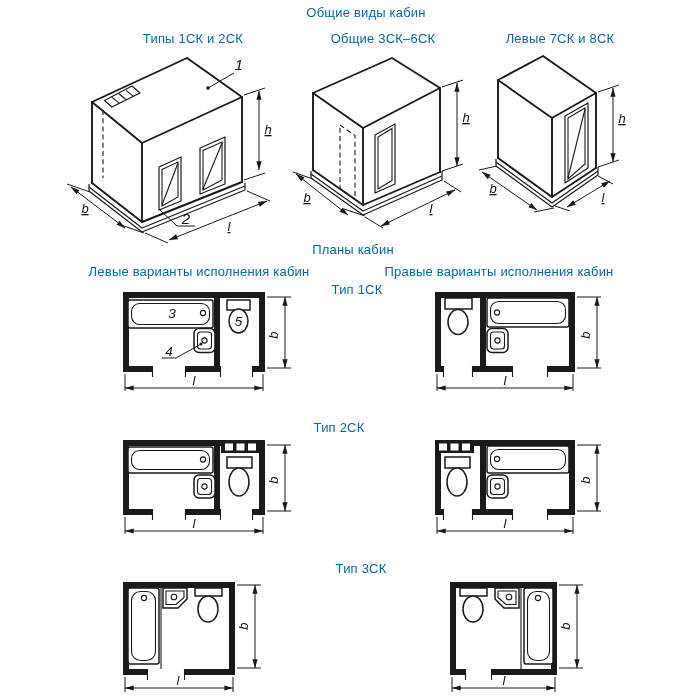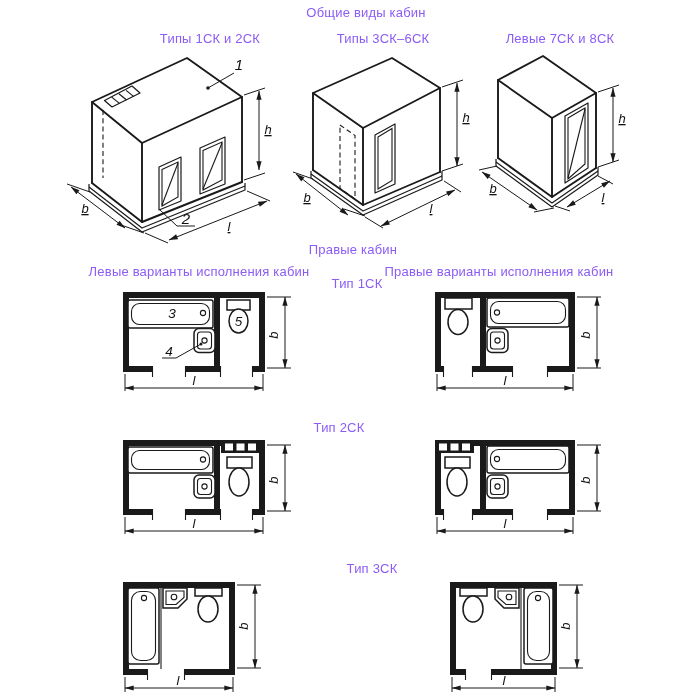--- a/index.html
+++ b/index.html
@@ -1,17 +1,17 @@
 <!DOCTYPE html>
 <html><head>
 <meta charset="utf-8">
 <style>
   html,body{margin:0;padding:0;background:#ffffff;}
   .page{position:relative;width:700px;height:700px;background:#ffffff;
-        font-family:"Liberation Sans",sans-serif;color:#8b5cf6;overflow:hidden;}
+        font-family:"Liberation Sans",sans-serif;color:#0369a1;overflow:hidden;}
   .hdr{position:absolute;transform:translateX(-50%);font-size:13px;
        white-space:nowrap;letter-spacing:.2px;}
   svg.draw{position:absolute;overflow:visible;}
   .edge{fill:none;stroke:#1a1a1a;stroke-width:1.9;stroke-linejoin:round;stroke-linecap:round;}
   .thin{fill:none;stroke:#1a1a1a;stroke-width:1.2;stroke-linejoin:round;}
   .dash{fill:none;stroke:#1a1a1a;stroke-width:1.1;stroke-dasharray:5 3.2;}
   .dim{fill:none;stroke:#1a1a1a;stroke-width:1;}
   .wall{fill:#1a1a1a;stroke:none;}
   .fix{fill:#ffffff;stroke:#1a1a1a;stroke-width:1.5;}
   .fx2{fill:none;stroke:#1a1a1a;stroke-width:1.1;}
@@ -28,29 +28,29 @@
 
   <svg width="0" height="0" style="position:absolute">
     <defs>
       <marker id="arw" viewBox="0 0 10 6" refX="9.3" refY="3" markerWidth="10" markerHeight="6" markerUnits="userSpaceOnUse" orient="auto-start-reverse">
         <path d="M0.6,0.4 L9.6,3 L0.6,5.6 Z" fill="#1a1a1a"></path>
       </marker>
     </defs>
   </svg>
 
   <div class="hdr" style="left:366px;top:5px">Общие виды кабин</div>
-  <div class="hdr" style="left:210px;top:31px">Типы 1СК и 2СК</div>
-  <div class="hdr" style="left:383px;top:31px">Типы 3СК–6СК</div>
+  <div class="hdr" style="left:193px;top:31px">Типы 1СК и 2СК</div>
+  <div class="hdr" style="left:383px;top:31px">Общие 3СК–6СК</div>
   <div class="hdr" style="left:560px;top:31px">Левые 7СК и 8СК</div>
-  <div class="hdr" style="left:353px;top:242px">Правые кабин</div>
+  <div class="hdr" style="left:353px;top:242px">Планы кабин</div>
   <div class="hdr" style="left:199px;top:264px">Левые варианты исполнения кабин</div>
   <div class="hdr" style="left:499px;top:264px">Правые варианты исполнения кабин</div>
-  <div class="hdr" style="left:357px;top:276px">Тип 1СК</div>
+  <div class="hdr" style="left:357px;top:282px">Тип 1СК</div>
   <div class="hdr" style="left:339px;top:420px">Тип 2СК</div>
-  <div class="hdr" style="left:372px;top:561px">Тип 3СК</div>
+  <div class="hdr" style="left:361px;top:561px">Тип 3СК</div>
 
   <svg class="draw" style="left:55px;top:50px" width="240" height="205" viewBox="0 0 240 205">
     <g>
       <polygon class="edge" points="132,8 187,47 87,93 37,52"></polygon>
       <line class="edge" x1="187" y1="47" x2="187" y2="132"></line>
       <line class="edge" x1="87" y1="93" x2="87" y2="172"></line>
       <line class="edge" x1="37" y1="52" x2="37" y2="133"></line>
       <polyline class="edge" points="37,133 87,172 187,132"></polyline>
       <path class="thin" d="M34,134 L34,141 L87,182 L190,140 L190,133"></path>
       <path class="thin" d="M34,137 L87,178 L190,136"></path>

